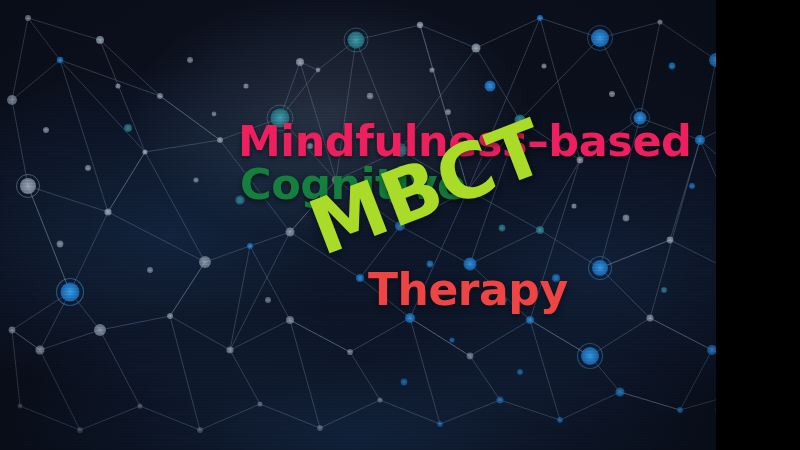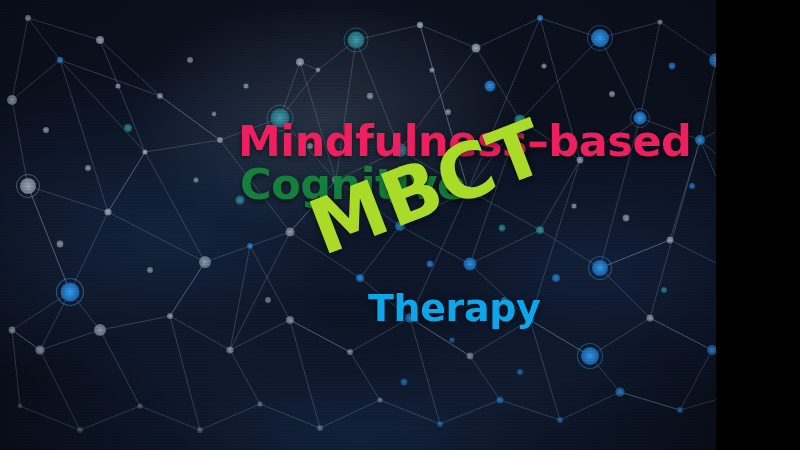--- a/index.html
+++ b/index.html
@@ -93,24 +93,24 @@
     font-size: 76px;
     line-height: 1;
     color: #a9db28;
     transform: rotate(-21deg);
     transform-origin: left top;
     letter-spacing: 0.01em;
     text-shadow: 0 3px 9px rgba(0,0,0,0.45);
   }
   #line-therapy {
     left: 368px;
-    top: 289px;
-    font-size: 38px;
+    top: 268px;
+    font-size: 44px;
     line-height: 1;
-    color: #0ea5e9;
+    color: #ef4444;
     text-shadow: 0 2px 6px rgba(0,0,0,0.5);
   }
 </style>
 </head>
 <body>
 
 <div id="stage">
 
   <div class="bg-gradient"></div>
   <div class="bg-glow-center"></div>

